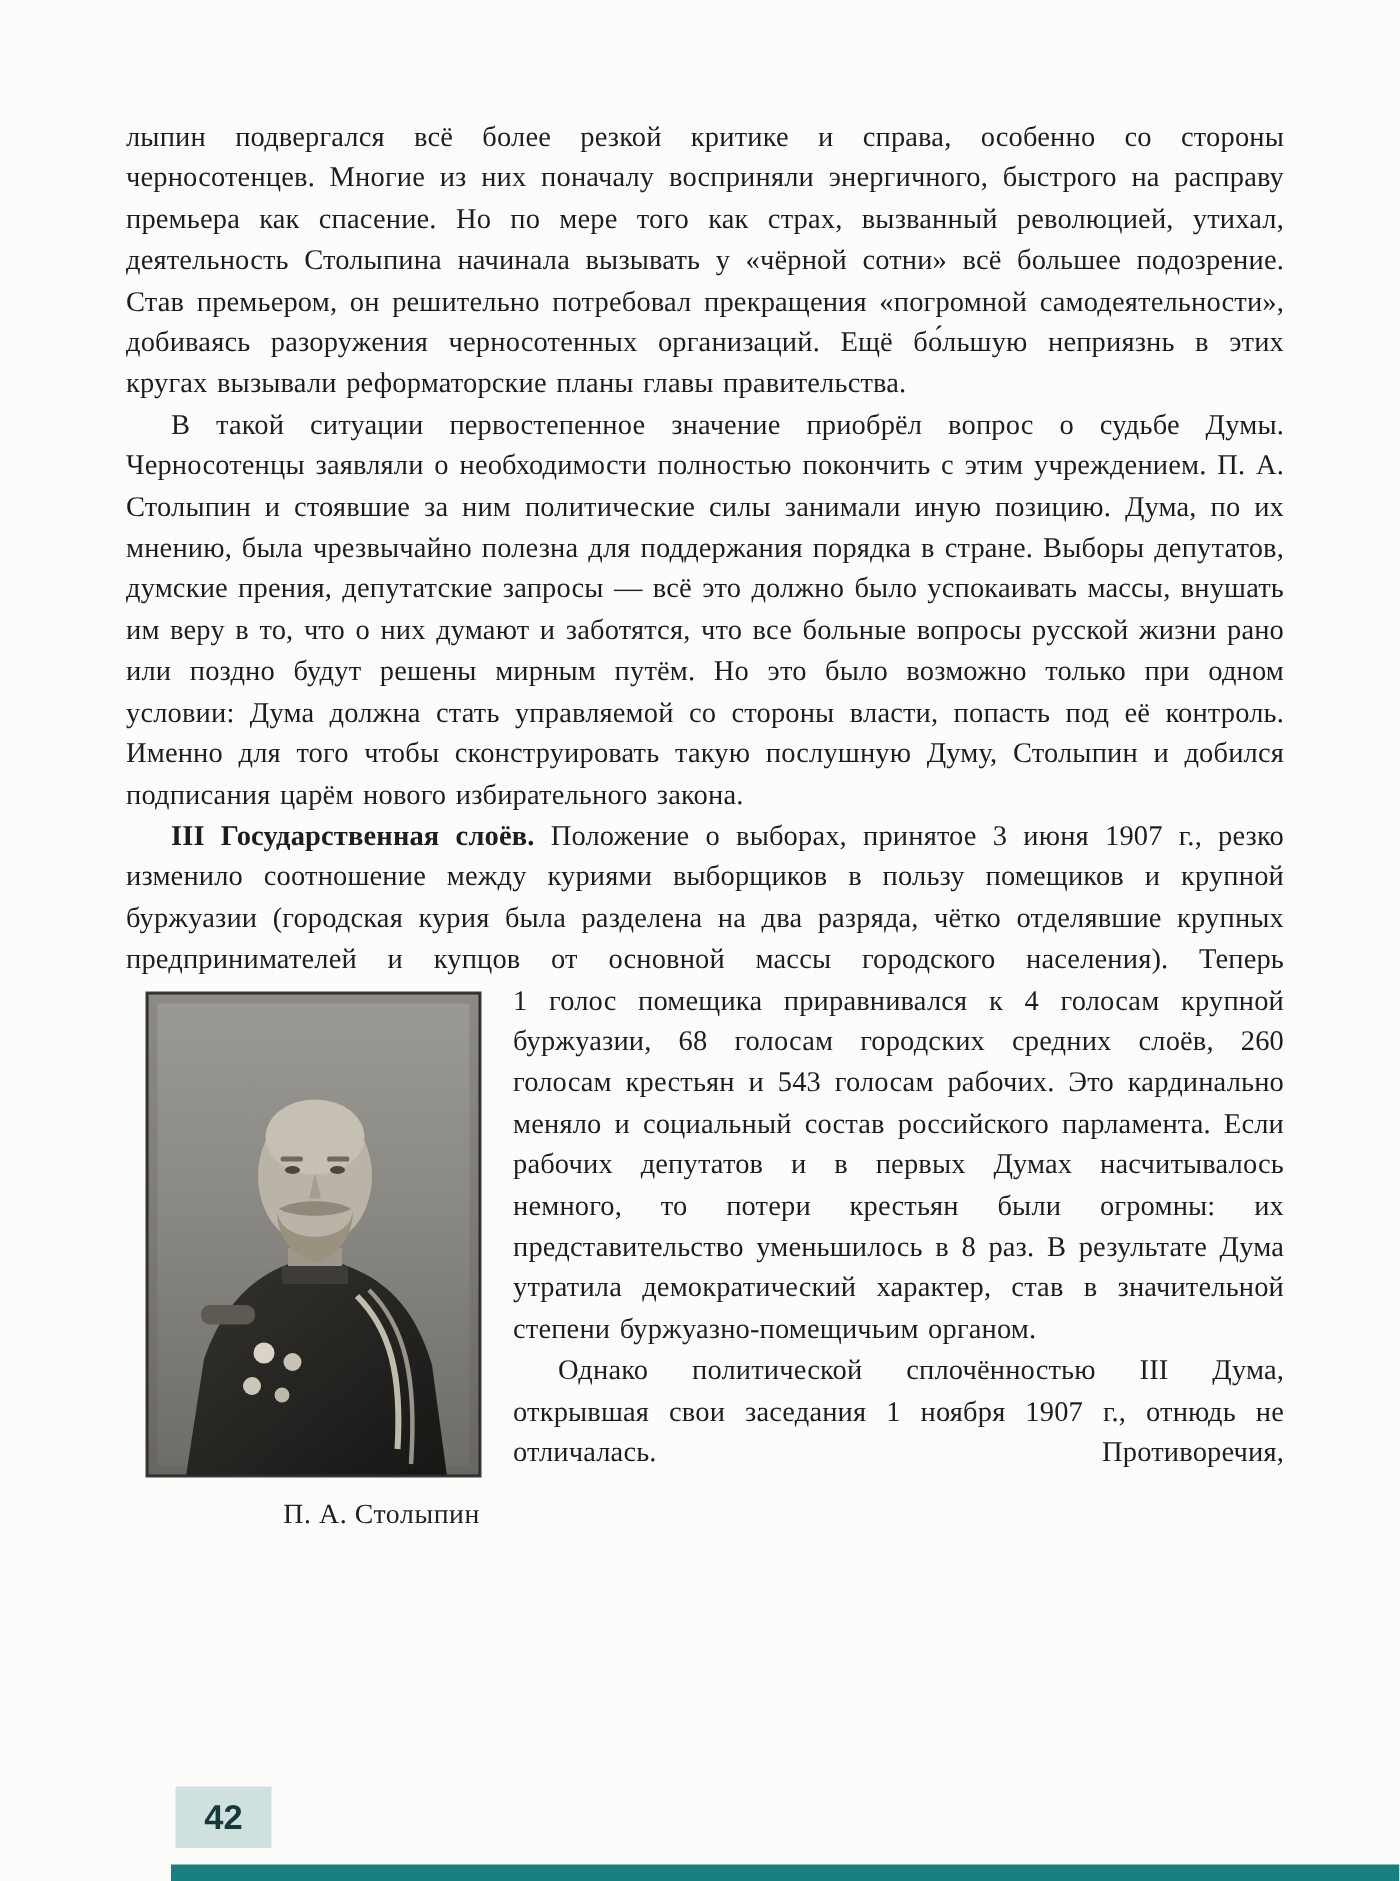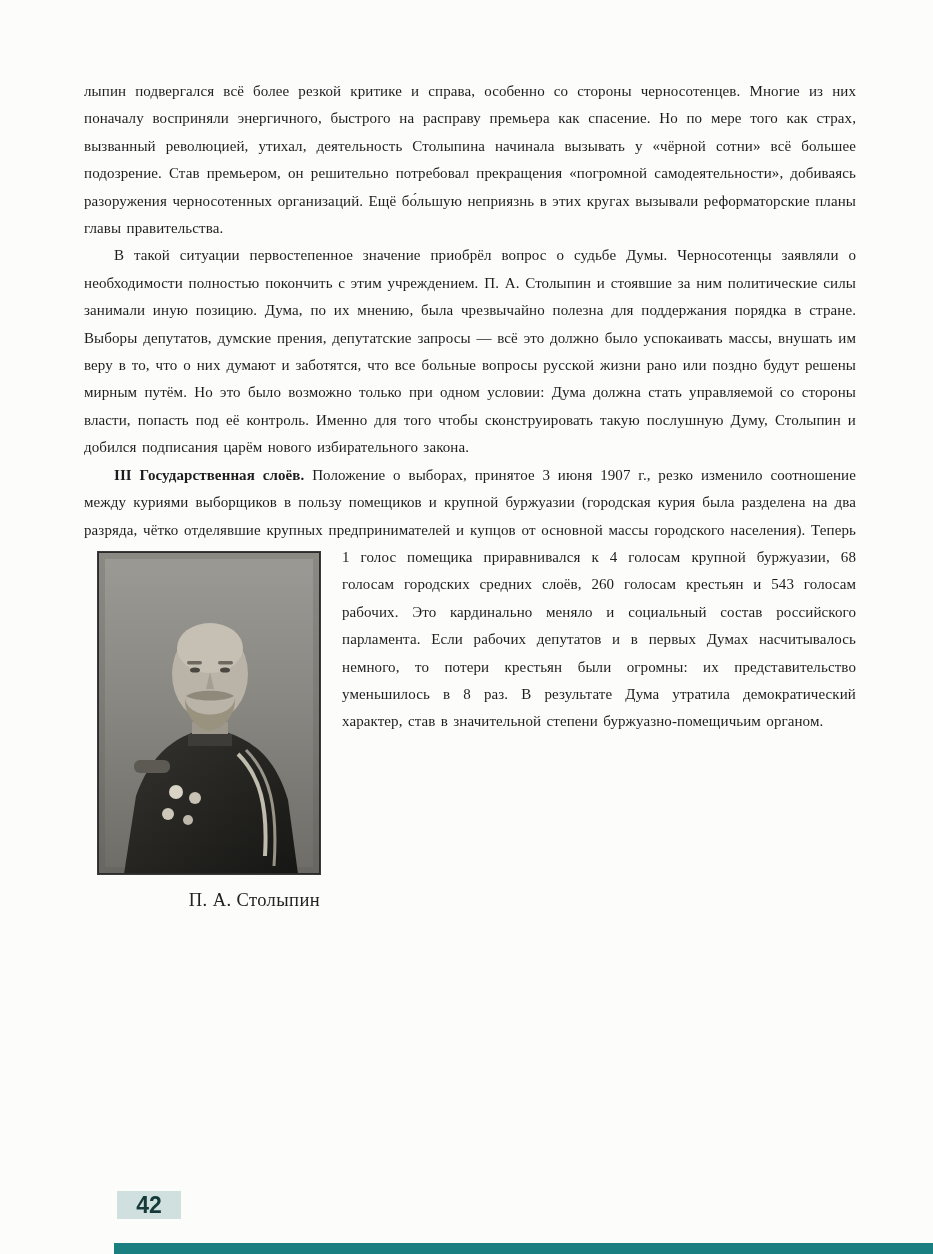--- a/index.html
+++ b/index.html
@@ -16,21 +16,21 @@
     font-family:"Liberation Serif","DejaVu Serif",serif;
     color:var(--text);
   }
   .page{position:absolute;inset:0;}
   .text-area{
     position:absolute;
     left:84px;top:78px;width:772px;
   }
   p.para{
     margin:0;
-    font-size:15px;
+    font-size:19px;
     line-height:27.4px;
     text-align:justify;
     word-spacing:1.5px;
     letter-spacing:0.1px;
     hyphens:auto;
   }
   p.para.indent{text-indent:30px;}
   p.para.last-full{text-align-last:justify;}
   .section-lead{font-weight:bold;}
   .wrap-section{overflow:hidden;}
@@ -50,21 +50,21 @@
   figcaption{
     margin-top:16px;
     text-align:right;
     font-size:18.5px;
     letter-spacing:0.4px;
     color:#222;
   }
   .page-number-box{
     position:absolute;
     left:117px;top:1191px;
-    width:64px;height:28px;
+    width:64px;height:41px;
     background:var(--page-number-bg);
     display:flex;align-items:center;justify-content:center;
     font-family:"Liberation Sans","DejaVu Sans",sans-serif;
     font-weight:bold;
     font-size:23px;
     color:#16393a;
   }
   .bottom-bar{
     position:absolute;
     left:114px;right:0;top:1243px;height:11px;
@@ -130,20 +130,21 @@
 
           <path d="M87 146 C89 168 135 168 137 146 C138 160 128 176 112 179 C96 176 86 160 87 146 Z" fill="#99927f"></path>
 
           <rect x="0.5" y="0.5" width="221" height="321" fill="none" stroke="#2b2b2b" stroke-width="1"></rect>
         </svg>
         <figcaption>П. А. Столыпин</figcaption>
       </figure>
 
       <p class="para">1 голос помещика приравнивался к 4 голосам крупной буржуазии, 68 голосам городских средних слоёв, 260 голосам крестьян и 543 голосам рабочих. Это кардинально меняло и социальный состав российского парламента. Если рабочих депутатов и в первых Думах насчитывалось немного, то потери крестьян были огромны: их представительство уменьшилось в 8 раз. В результате Дума утратила демократический характер, став в значительной степени буржуазно-помещичьим органом.</p>
 
+      <p class="para indent last-full">Однако политической сплочённостью III Дума, открывшая свои заседания 1 ноября 1907 г., отнюдь не отличалась. Противоречия,</p>
     </div>
 
   </div>
 
   <div class="page-number-box">
     <span>42</span>
   </div>
   <div class="bottom-bar"></div>
 </div>
 

